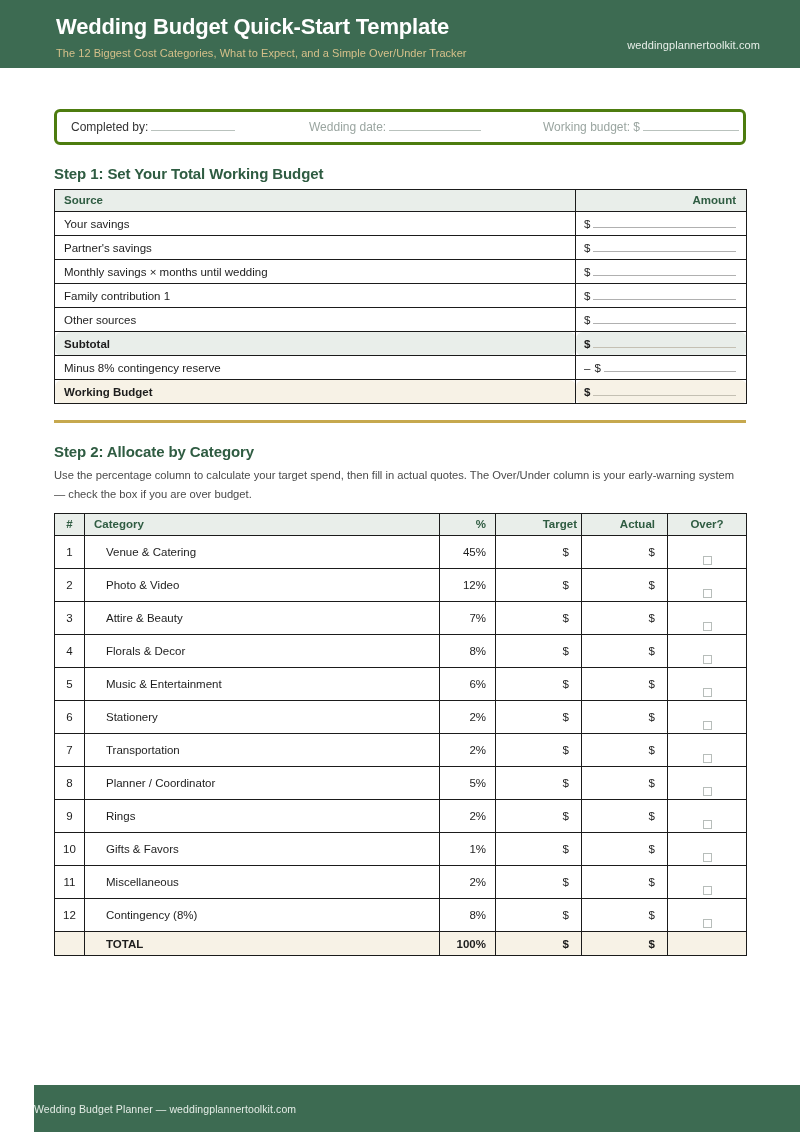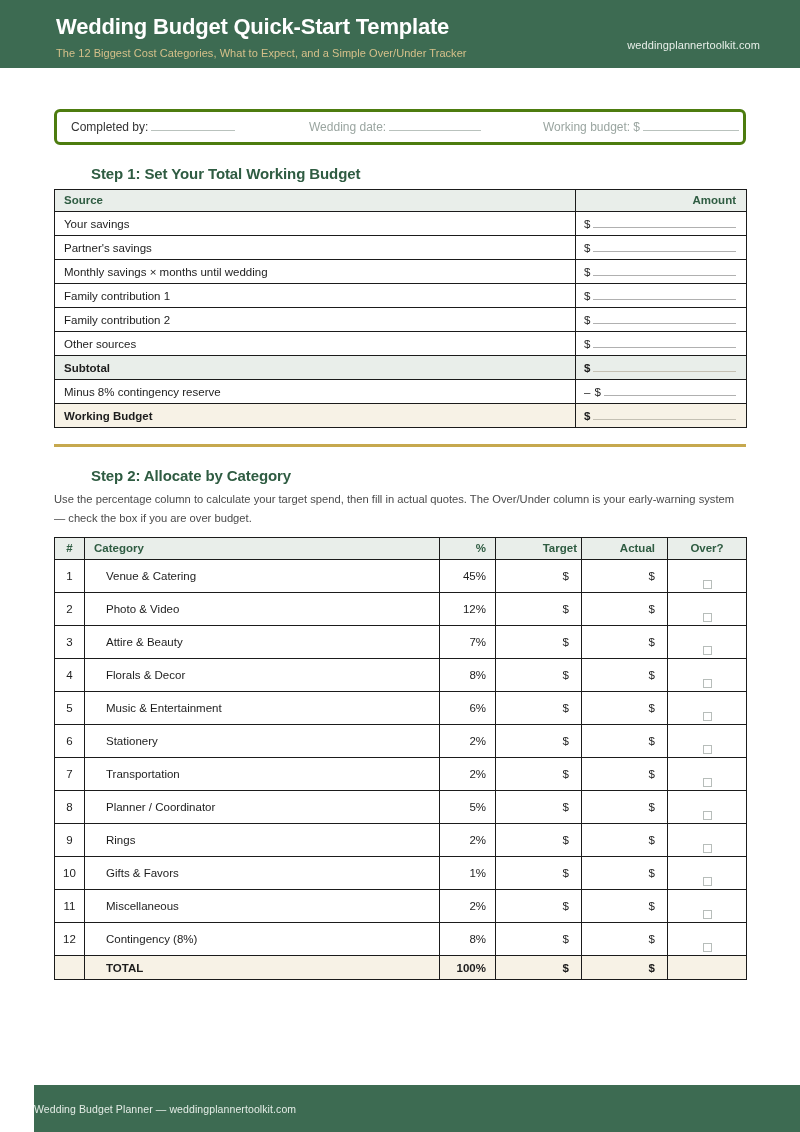--- a/index.html
+++ b/index.html
@@ -87,21 +87,20 @@
   .mf-1 .meta-rule { width: 84px; }
   .mf-2 .meta-rule { width: 92px; }
   .mf-3 .meta-rule { width: 96px; }
 
   
   .step-title {
     color: #2f5c42;
     font-size: 15px;
     font-weight: bold;
     letter-spacing: -0.1px;
-    margin-left: 37px;
   }
   #step1-title { margin-top: 20px; margin-bottom: 7px; }
   #step2-title { margin-bottom: 6px; }
 
   .step-desc {
     font-size: 11.2px;
     color: #4a4a4a;
     line-height: 19px;
     max-width: 697px;
     margin-bottom: 9px;
@@ -122,21 +121,21 @@
     color: #2f5c42;
     font-weight: bold;
     font-size: 11.5px;
     padding: 4px 9px;
     text-align: left;
     height: 19px;
     line-height: 13px;
   }
 
   
-  .t-sources td { height: 24px; padding: 0 9px; vertical-align: middle; }
+  .t-sources td { height: 24px; padding: 0 9px; vertical-align: middle; border-radius: 7px; }
   .t-sources .c-src { width: 521px; }
   .t-sources .c-amt { width: 171px; padding-left: 8px; padding-right: 10px; }
 
   .amt-cell { display: flex; align-items: baseline; }
   .amt-minus { margin-right: 4px; color: #1d1d1d; }
   .amt-dollar { margin-right: 3px; }
   .amt-rule {
     flex: 1;
     border-bottom: 1px solid #b0b0b0;
     height: 10px;
@@ -275,29 +274,20 @@
           <tr>
             <td class="c-src">Family contribution 1</td>
             <td class="c-amt">
               <div class="amt-cell">
                 <span class="amt-dollar">$</span>
                 <span class="amt-rule"></span>
               </div>
             </td>
           </tr>
           <tr>
-            <td class="c-src">Family contribution 2</td>
-            <td class="c-amt">
-              <div class="amt-cell">
-                <span class="amt-dollar">$</span>
-                <span class="amt-rule"></span>
-              </div>
-            </td>
-          </tr>
-          <tr>
             <td class="c-src">Other sources</td>
             <td class="c-amt">
               <div class="amt-cell">
                 <span class="amt-dollar">$</span>
                 <span class="amt-rule"></span>
               </div>
             </td>
           </tr>
           <tr class="row-subtotal">
             <td class="c-src">Subtotal</td>

